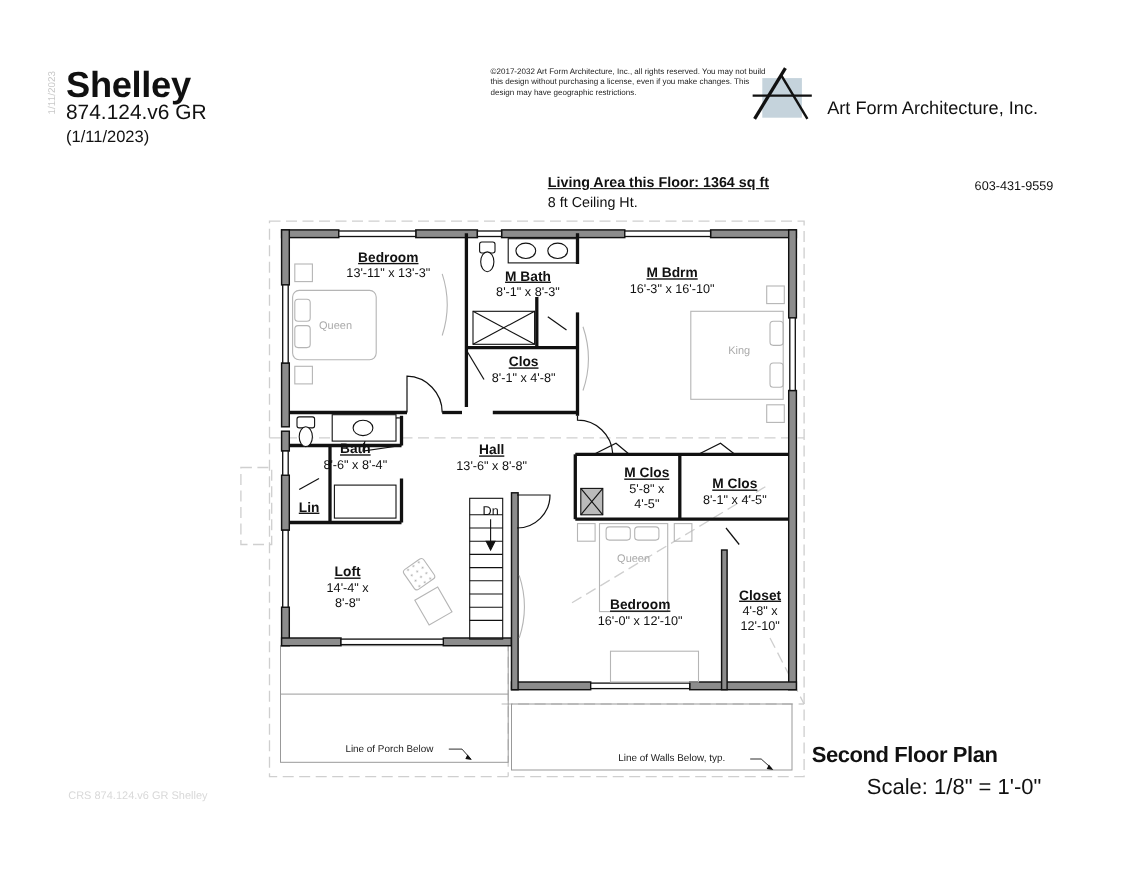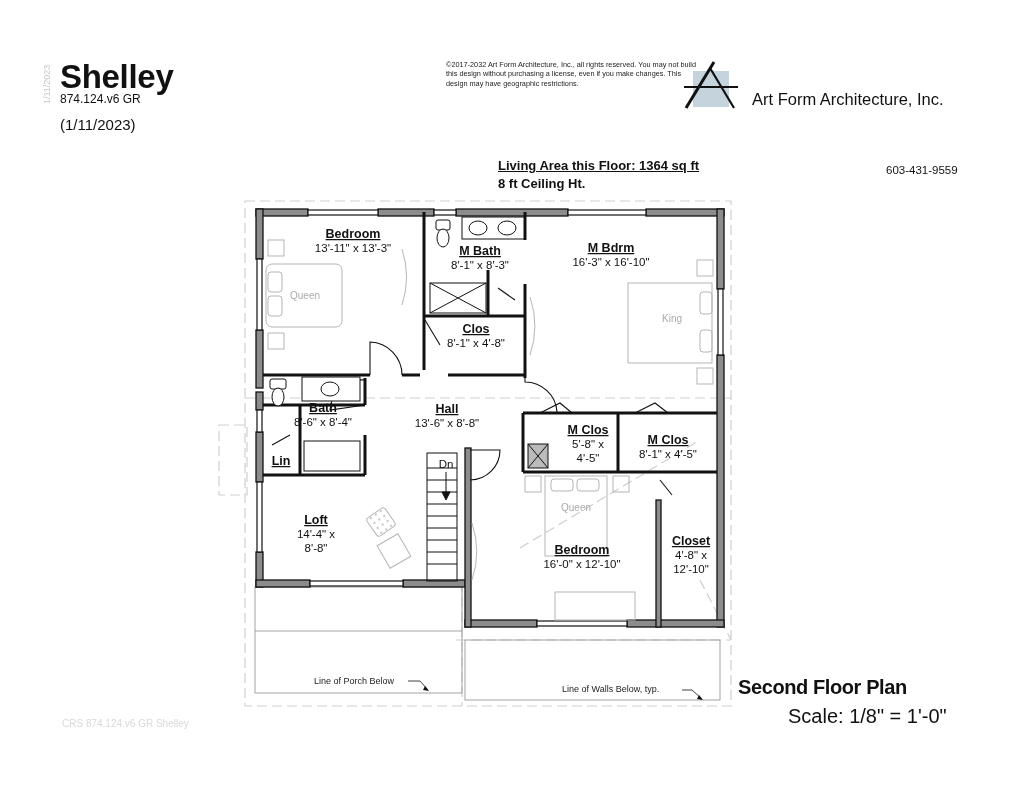--- a/index.html
+++ b/index.html
@@ -1,27 +1,27 @@
 <!DOCTYPE html>
 <html><head>
 <meta charset="utf-8">
 <style>
   html, body { margin: 0; padding: 0; background: #ffffff; }
   body { width: 1024px; height: 790px; position: relative; overflow: hidden; font-family: "Liberation Sans", sans-serif; color: #111; }
   .abs { position: absolute; }
   .vdate { left: 34px; top: 58px; width: 50px; height: 12px; transform: rotate(-90deg); transform-origin: left top; font-size: 9px; color: #c8c8c8; white-space: nowrap; top: 104px; left: 42px; }
   .title { left: 60px; top: 58px; font-size: 33px; font-weight: bold; letter-spacing: -0.3px; }
-  .code { left: 60px; top: 92px; font-size: 12px; }
+  .code { left: 60px; top: 92px; font-size: 19px; }
   .date { left: 60px; top: 116px; font-size: 15px; text-align: center; }
   .copy { left: 446px; top: 60px; width: 250px; font-size: 7.3px; line-height: 9.3px; color: #222; }
   .logo { left: 684px; top: 60px; width: 56px; height: 52px; }
   .company { left: 752px; top: 90px; font-size: 16.5px; color: #111; }
   .phone { left: 886px; top: 124px; font-size: 11.5px; color: #111; margin-top: 40px; }
   .area { left: 498px; top: 158px; font-size: 13px; font-weight: bold; text-decoration: underline; text-align: center; }
-  .ceiling { left: 498px; top: 176px; font-size: 13px; font-weight: bold; }
+  .ceiling { left: 498px; top: 176px; font-size: 13px; }
   .plan-title { left: 738px; top: 676px; font-size: 20px; font-weight: bold; letter-spacing: -0.4px; }
   .scale { left: 788px; top: 705px; font-size: 20px; }
   .watermark { left: 62px; top: 718px; font-size: 10px; color: #d9d9d9; }
   svg.plan { position: absolute; left: 0; top: 0; }
   .rl { font-family: "Liberation Sans", sans-serif; font-size: 12.5px; font-weight: bold; text-decoration: underline; fill: #111; }
   .rd { font-family: "Liberation Sans", sans-serif; font-size: 11.5px; fill: #111; }
   .fl { font-family: "Liberation Sans", sans-serif; font-size: 10px; fill: #aaa; }
   .note { font-family: "Liberation Sans", sans-serif; font-size: 9px; fill: #222; }
 </style>
 </head>

